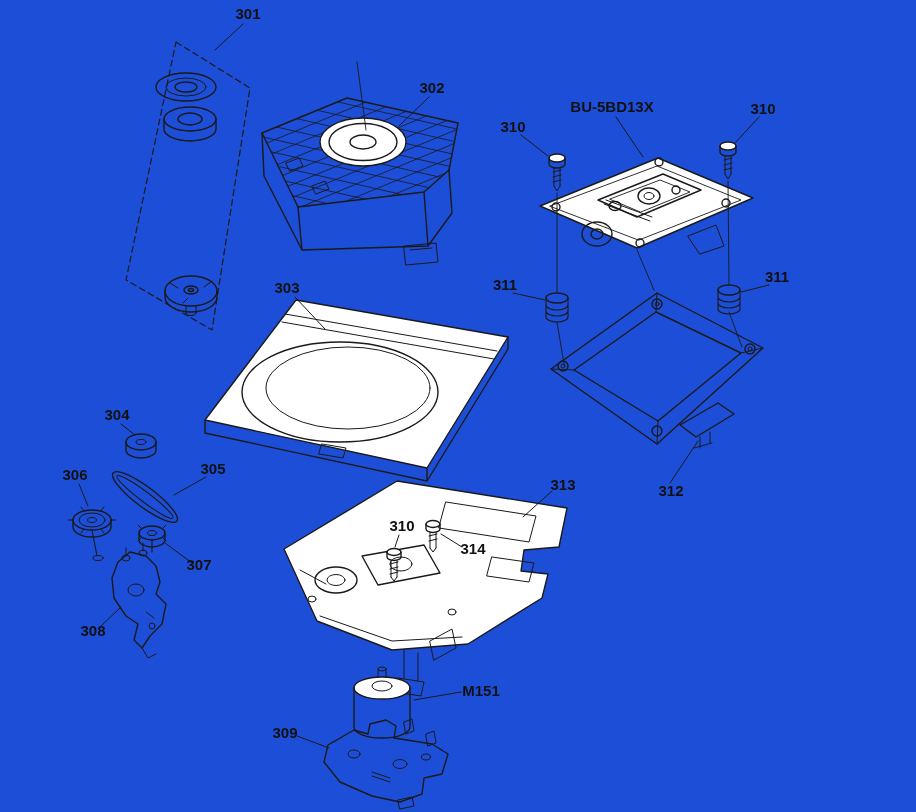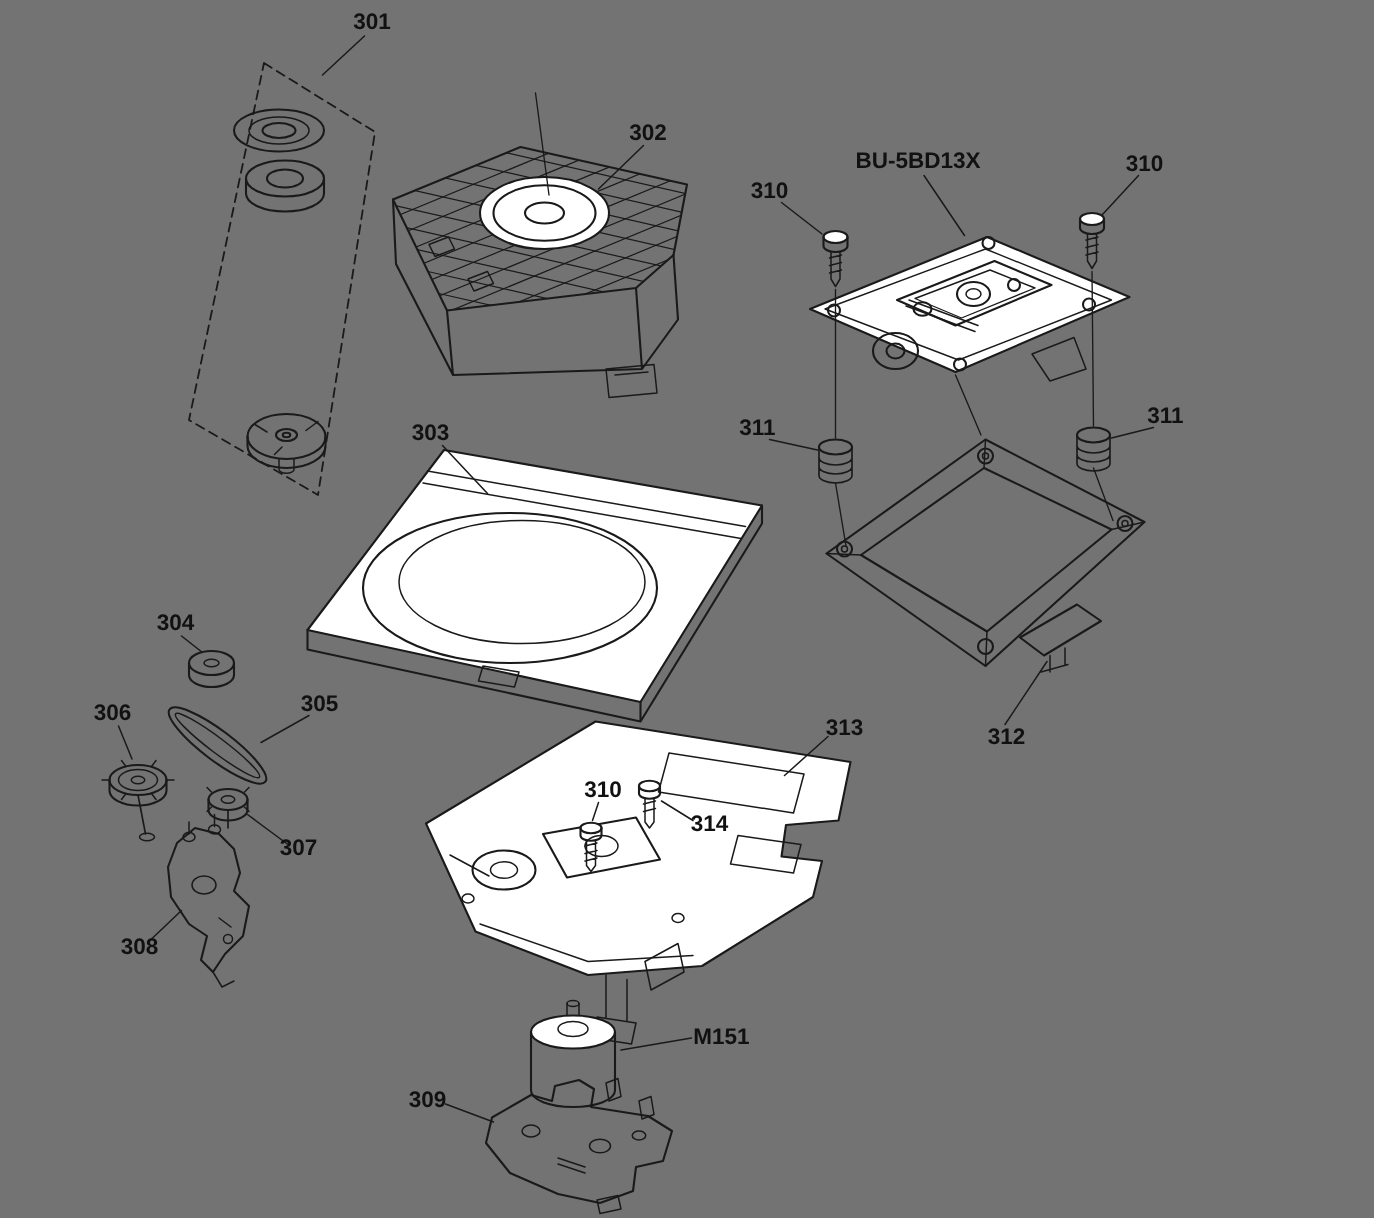--- a/index.html
+++ b/index.html
@@ -1,19 +1,19 @@
 <!DOCTYPE html>
 <html><head>
 <meta charset="utf-8">
 <style>
   html,body{margin:0;padding:0;background:#ffffff;}
   .stage{
     position:relative;
     width:916px;height:812px;
-    background:#737373;
+    background:#1d4ed8;
     font-family:"Liberation Sans",sans-serif;
     overflow:hidden;
   }
   svg{display:block;}
   text{
     font-family:"Liberation Sans",sans-serif;
     font-size:15px;
     font-weight:bold;
     fill:#111111;
   }

